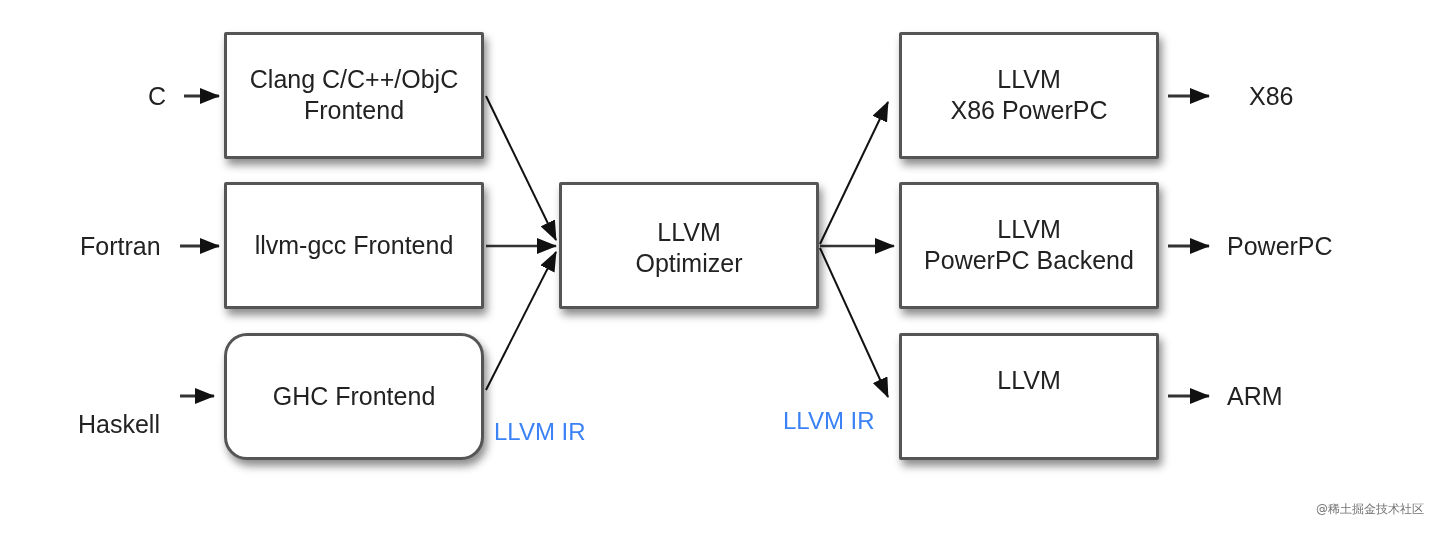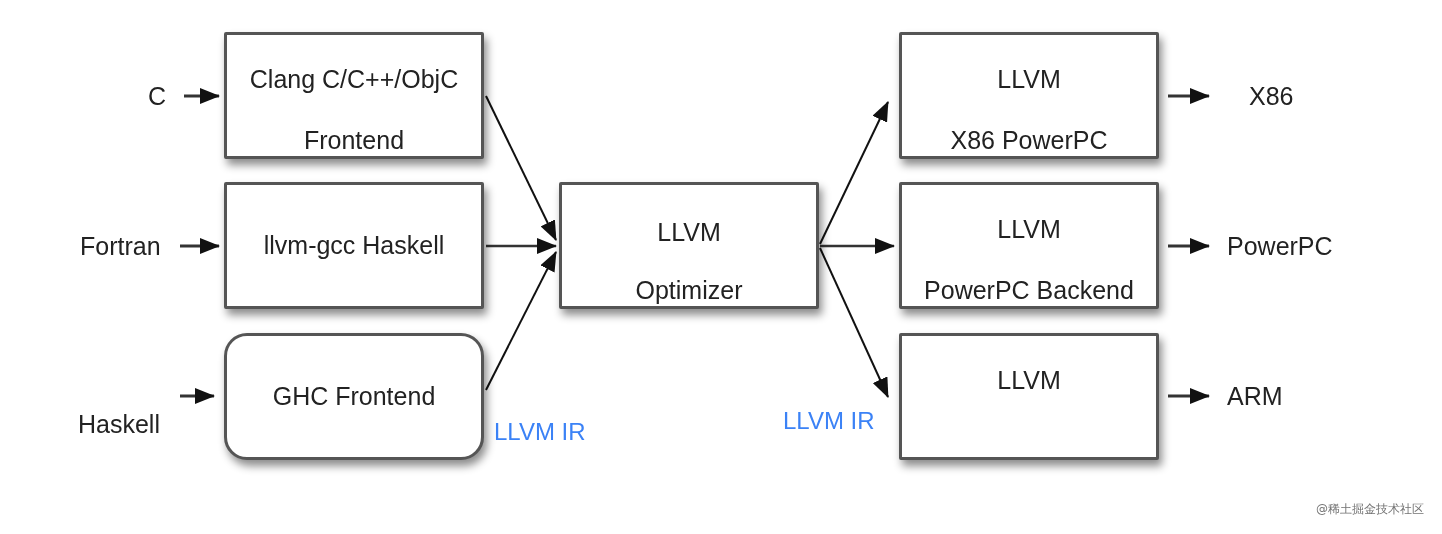--- a/index.html
+++ b/index.html
@@ -2,21 +2,21 @@
 <html><head>
 <meta charset="utf-8">
 <style>
   html,body{margin:0;padding:0;background:#ffffff;}
   body{width:1442px;height:534px;position:relative;overflow:hidden;font-family:"Liberation Sans","DejaVu Sans",sans-serif;color:#1a1a1a;}
   svg.wires{position:absolute;left:0;top:0;width:1442px;height:534px;}
   .box{position:absolute;box-sizing:border-box;background:#fff;border:3px solid #555;border-radius:2px;
        box-shadow:3px 6px 8px rgba(0,0,0,0.45);display:flex;flex-direction:column;align-items:center;justify-content:center;
        text-align:center;font-size:25px;line-height:31px;color:#222;}
   .box .l1,.box .l2{display:block;}
-  .box.center-top{justify-content:space-between;padding-top:29px;}
+  .box.center-top{justify-content:flex-start;padding-top:29px;}
   .lbl{position:absolute;font-size:25px;color:#222;white-space:nowrap;}
   .ir{position:absolute;font-size:24px;color:#3b82f6;white-space:nowrap;}
   .wm{position:absolute;right:18px;bottom:16px;font-size:12px;color:#737373;font-family:"DejaVu Sans",sans-serif;}
 </style>
 </head>
 <body>
 
 <svg class="wires" viewBox="0 0 1442 534">
   <defs>
     <marker id="ah" markerWidth="10" markerHeight="10" refX="9" refY="5" orient="auto" markerUnits="userSpaceOnUse" viewBox="0 0 10 10">
@@ -46,21 +46,21 @@
 
 <span class="lbl" style="left:148px;top:82px;">C</span>
 <span class="lbl" style="left:80px;top:232px;">Fortran</span>
 <span class="lbl" style="left:78px;top:382px;margin-top:28px;">Haskell</span>
 
 <div class="box center-top" style="left:224px;top:32px;width:260px;height:127px;">
   <span class="l1">Clang C/C++/ObjC</span>
   <span class="l2">Frontend</span>
 </div>
 <div class="box" style="left:224px;top:182px;width:260px;height:127px;">
-  <span class="l1">llvm-gcc Haskell</span>
+  <span class="l1">llvm-gcc Frontend</span>
 </div>
 <div class="box" style="left:224px;top:333px;width:260px;height:127px;border-radius:23px;">
   <span class="l1">GHC Frontend</span>
 </div>
 
 <div class="box center-top" style="left:559px;top:182px;width:260px;height:127px;padding-top:32px;">
   <span class="l1">LLVM</span>
   <span class="l2">Optimizer</span>
 </div>
 

